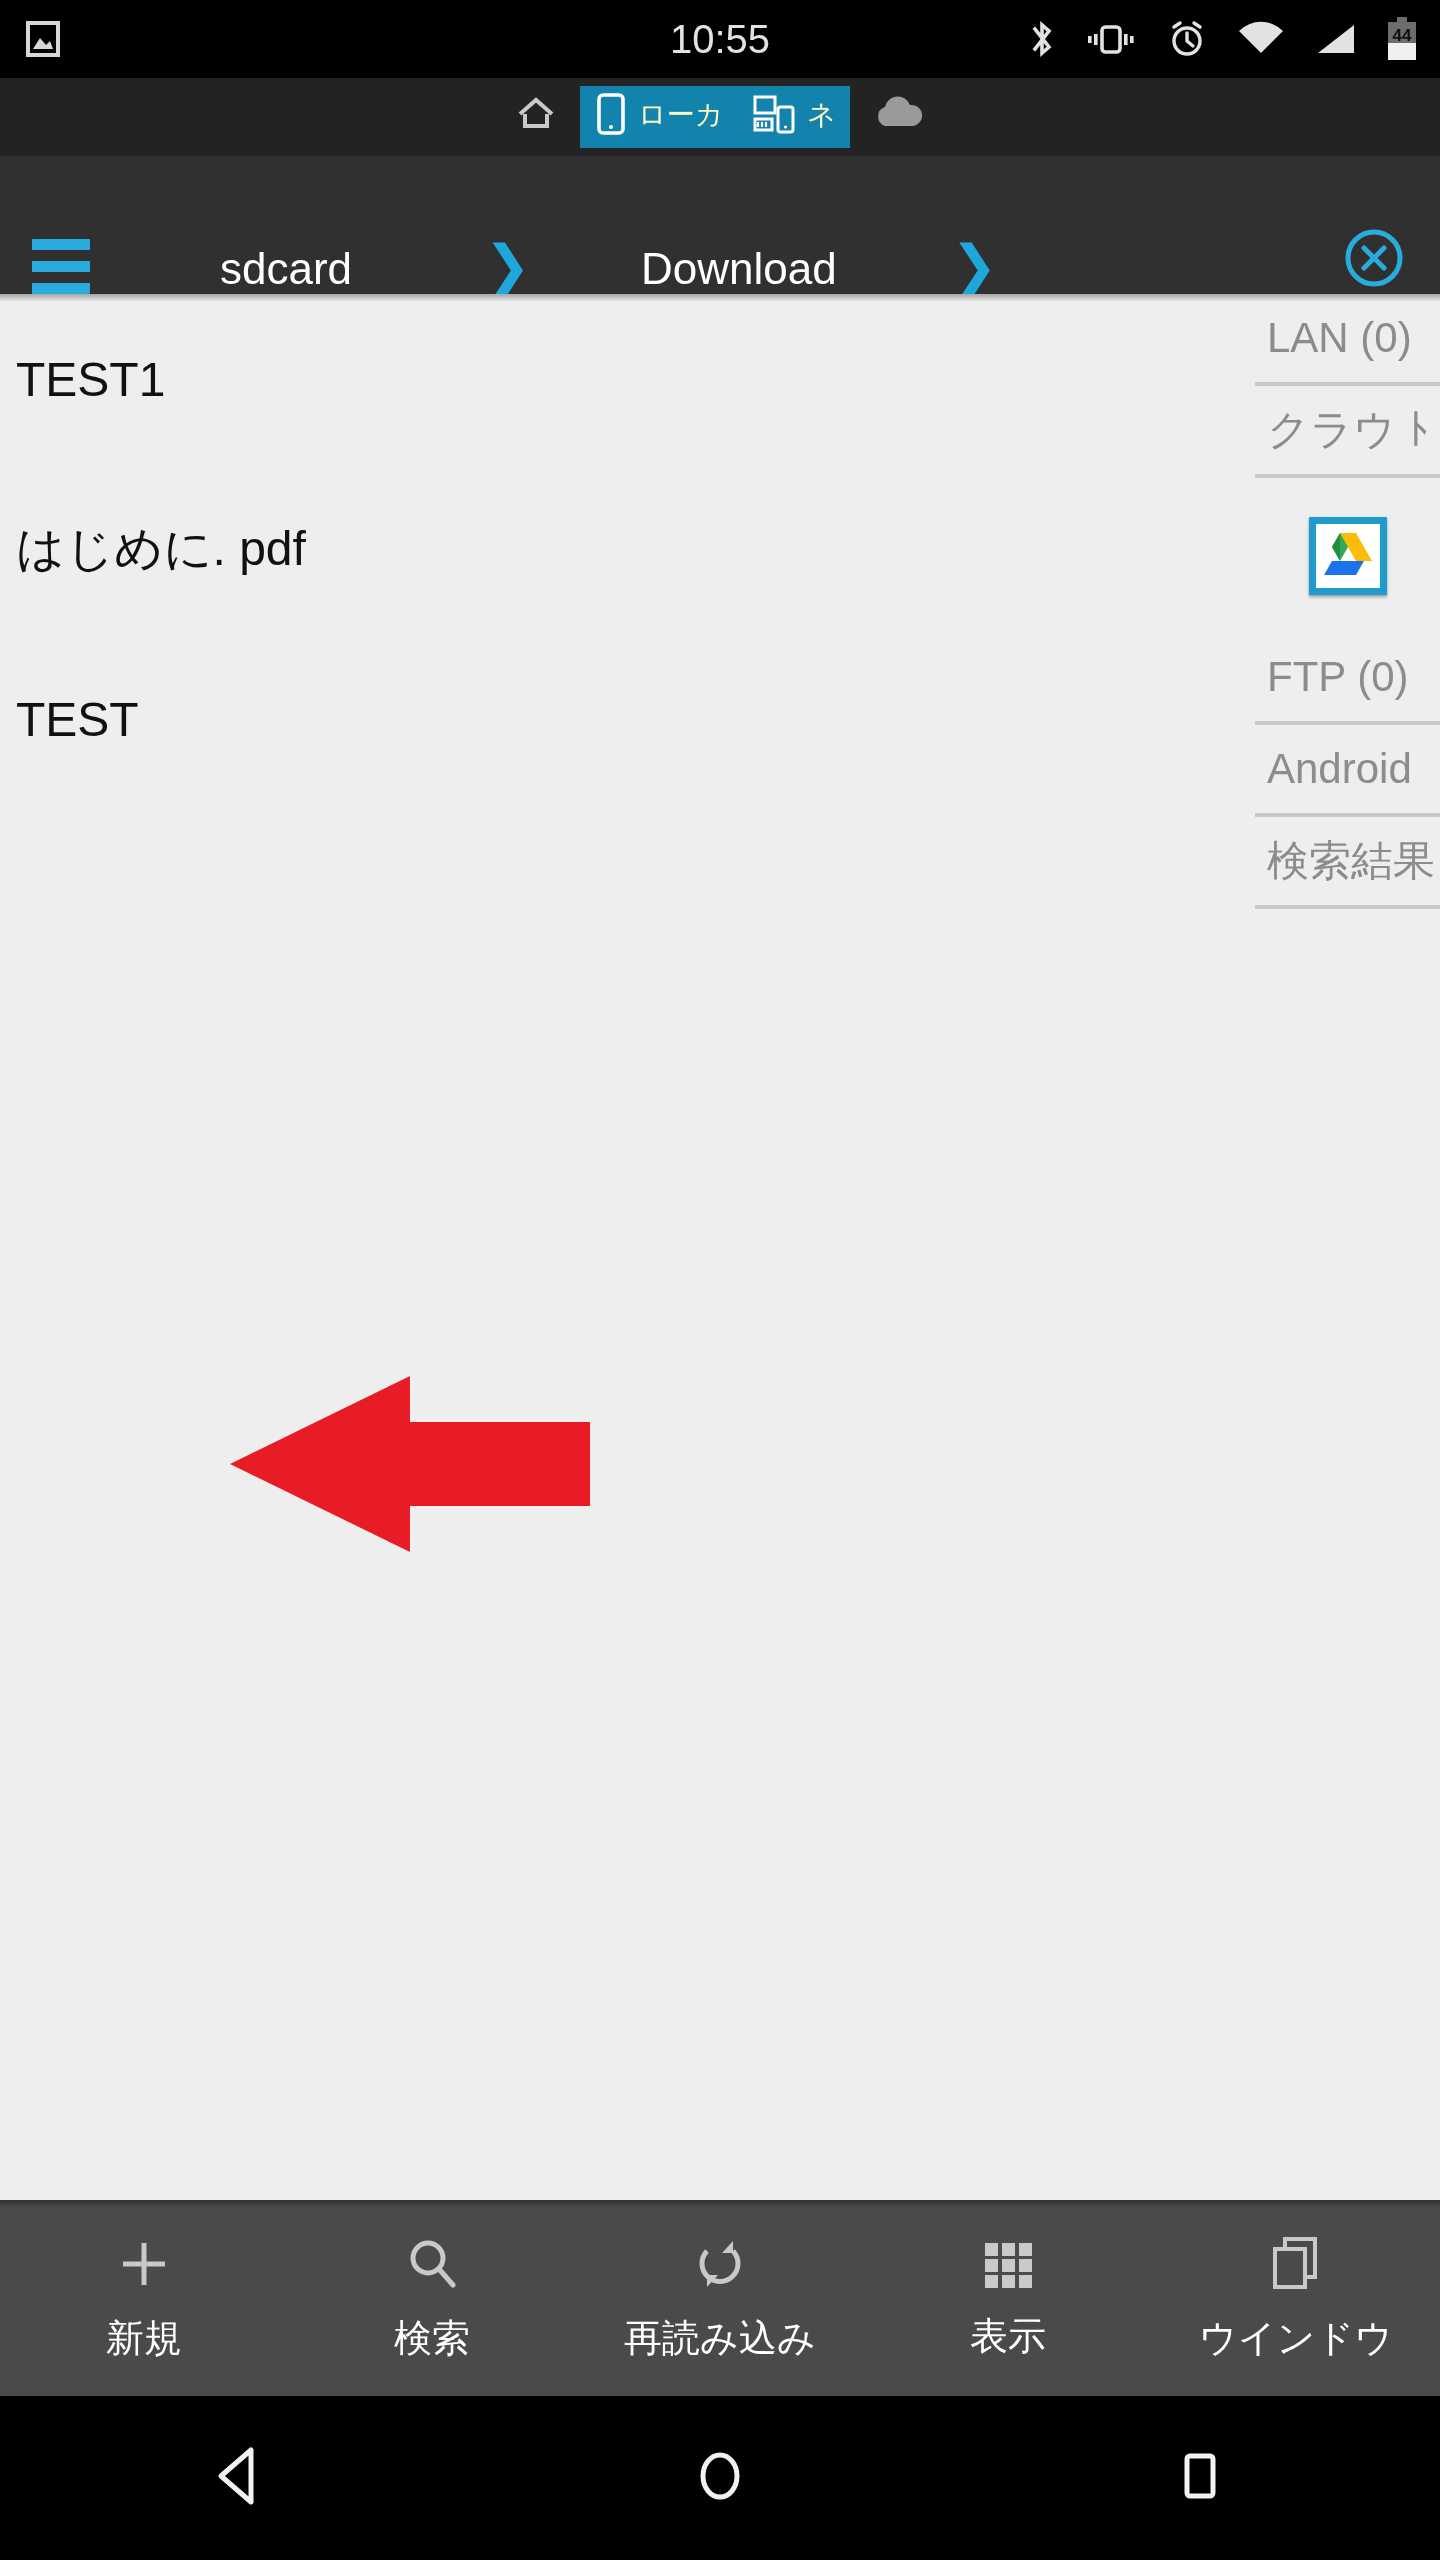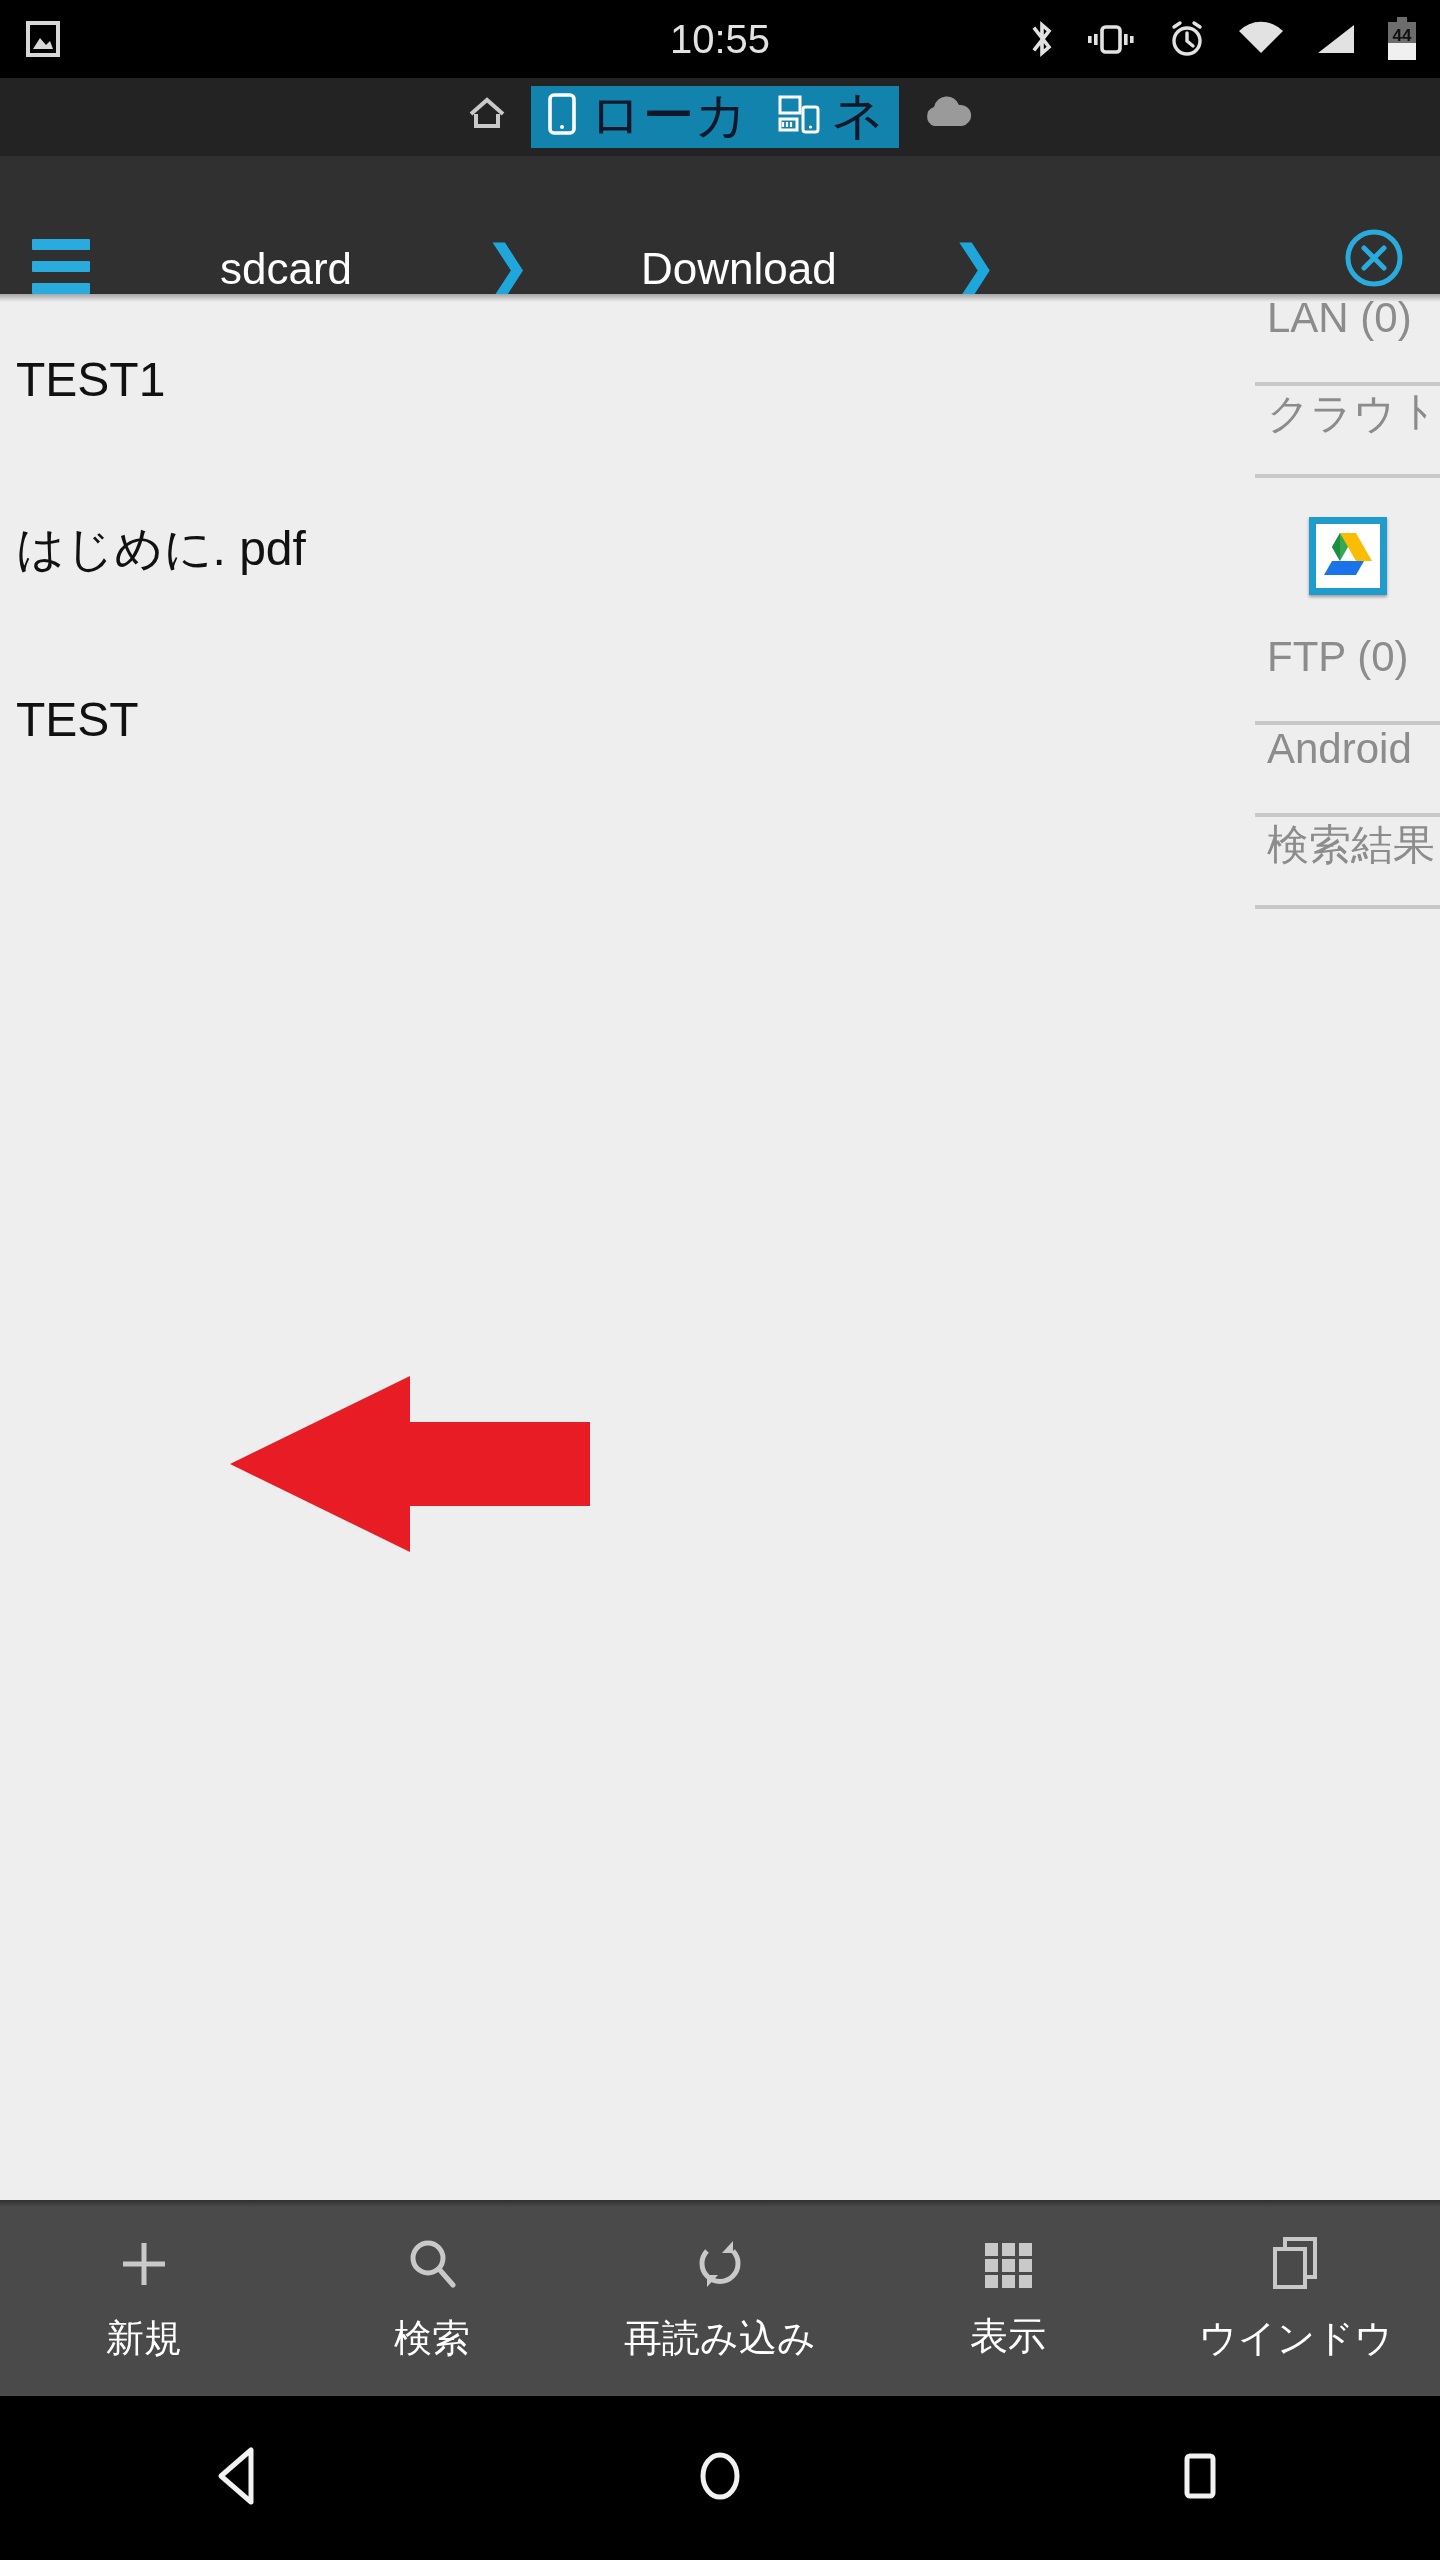--- a/index.html
+++ b/index.html
@@ -32,21 +32,21 @@
     position:absolute; top:78px; left:0; width:1440px; height:78px;
     background:#232323; display:flex; align-items:center; justify-content:center;
     gap:0px;
   }
   .tab-btn {
     height:62px; display:flex; align-items:center; gap:10px;
     padding:0 14px; color:#cfcfcf; font-size:40px; line-height:1;
   }
   .tab-btn.icon-only { padding:0 22px; }
   .tab-btn.active { background:#1183AC; color:#ffffff; }
-  .tab-jp { font-size:52px; color:#0f172a; position:relative; top:-2px; }
+  .tab-jp { font-size:28px; color:#fef9c3; position:relative; top:-2px; }
 
   
   .crumbbar {
     position:absolute; top:156px; left:0; width:1440px; height:138px;
     background:#303030; display:flex; align-items:flex-end;
   }
   .hamburger { width:58px; margin-left:32px; display:flex; flex-direction:column; gap:11px; }
   .hamburger i { display:block; height:11px; background:#29ABDD; border-radius:1px; }
   .crumb-label { color:#ffffff; font-size:44px; white-space:nowrap; }
   .crumb-chev { color:#1FA7DC; font-size:56px; font-weight:300; line-height:1; }
@@ -65,21 +65,21 @@
   
   .filelist { position:absolute; top:0; left:0; width:1255px; }
   .file-row { height:170px; display:flex; align-items:center; padding-left:16px; }
   .file-name { font-size:48px; color:#111111; white-space:nowrap; letter-spacing:0px; }
 
   
   .sidepanel {
     position:absolute; top:0; right:0; width:185px; height:100%;
   }
   .side-item {
-    height:92px; display:flex; align-items:flex-start; justify-content:flex-start;
+    height:92px; display:flex; align-items:center; justify-content:flex-start;
     padding-left:12px;
     color:#8c8c8c; font-size:42px; white-space:nowrap;
     border-bottom:4px solid #c8c8c8;
   }
   .side-icon-row {
     height:155px; display:flex; align-items:center; justify-content:center;
     border-bottom:none;
   }
   .gdrive {
     width:78px; height:78px; border:7px solid #1F9CCB; background:#ffffff;

